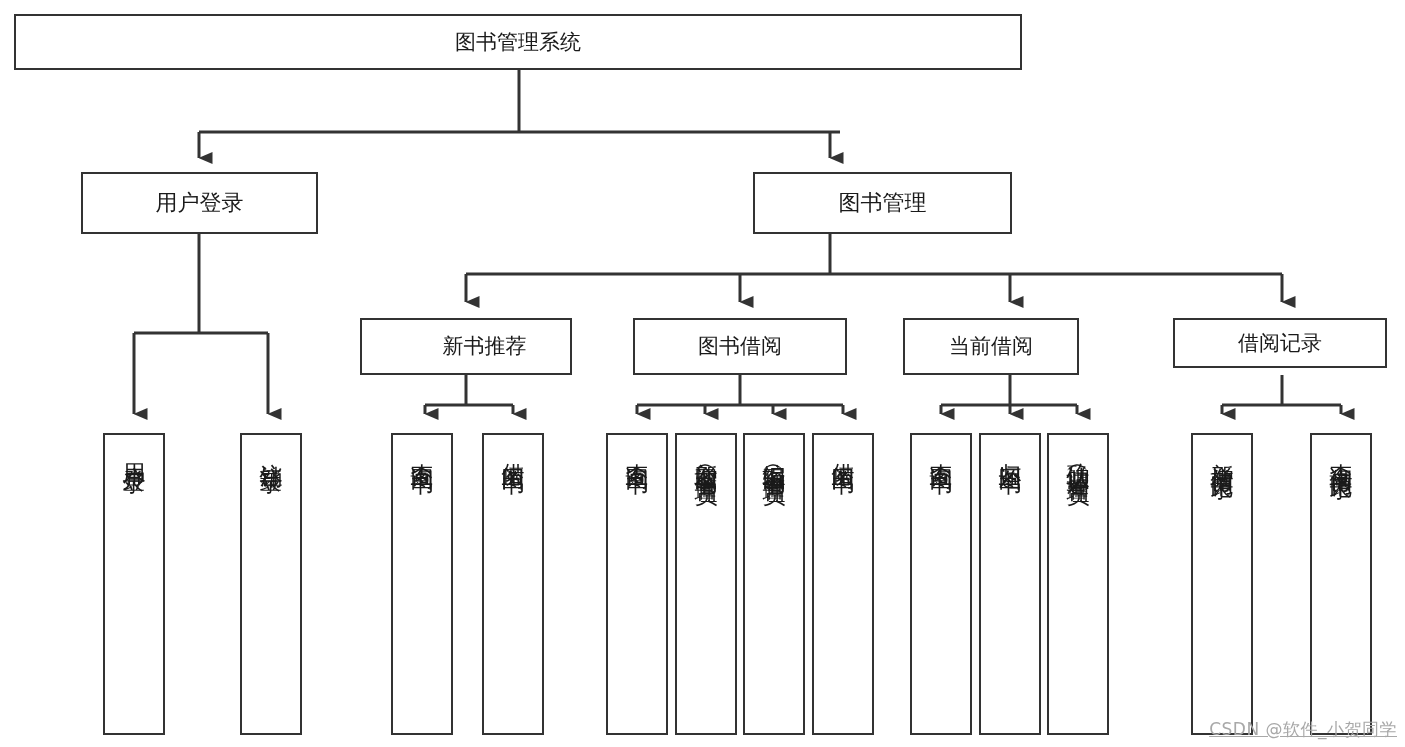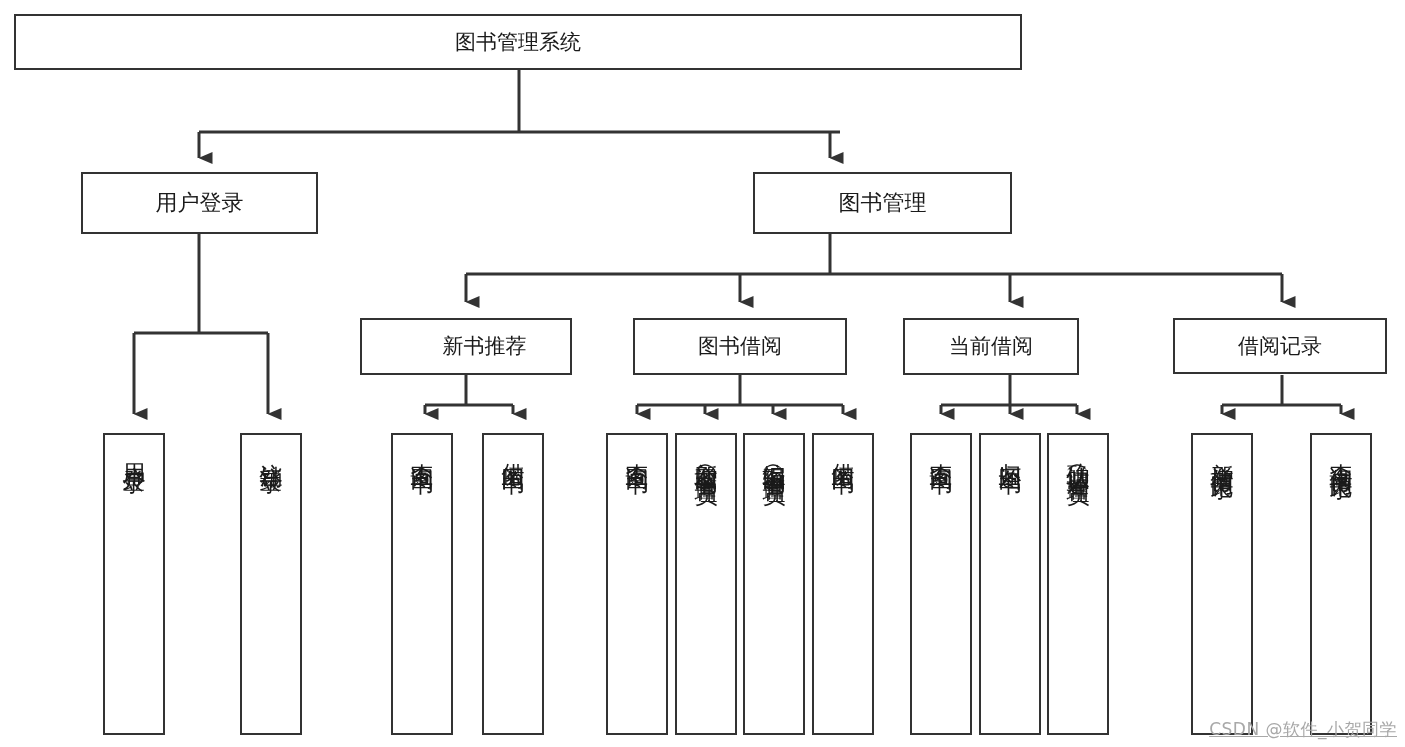--- a/index.html
+++ b/index.html
@@ -137,21 +137,21 @@
 
   <div class="node node-l3" style="left:360px; top:318px; width:212px; height:57px;padding-left:37px;">
     <span class="node-label">新书推荐</span>
   </div>
   <div class="node node-l3" style="left:633px; top:318px; width:214px; height:57px;">
     <span class="node-label">图书借阅</span>
   </div>
   <div class="node node-l3" style="left:903px; top:318px; width:176px; height:57px;">
     <span class="node-label">当前借阅</span>
   </div>
-  <div class="node node-l3" style="left:1173px; top:318px; width:214px; height:56px;font-family:Liberation Serif, serif;">
+  <div class="node node-l3" style="left:1173px; top:318px; width:214px; height:50px;font-family:Liberation Serif, serif;">
     <span class="node-label">借阅记录</span>
   </div>
 
   <div class="node node-leaf" style="left:103px; top:433px; width:62px; height:302px;">
     <span class="node-label">用户登录</span>
   </div>
   <div class="node node-leaf" style="left:240px; top:433px; width:62px; height:302px;">
     <span class="node-label">注销登录</span>
   </div>
 

